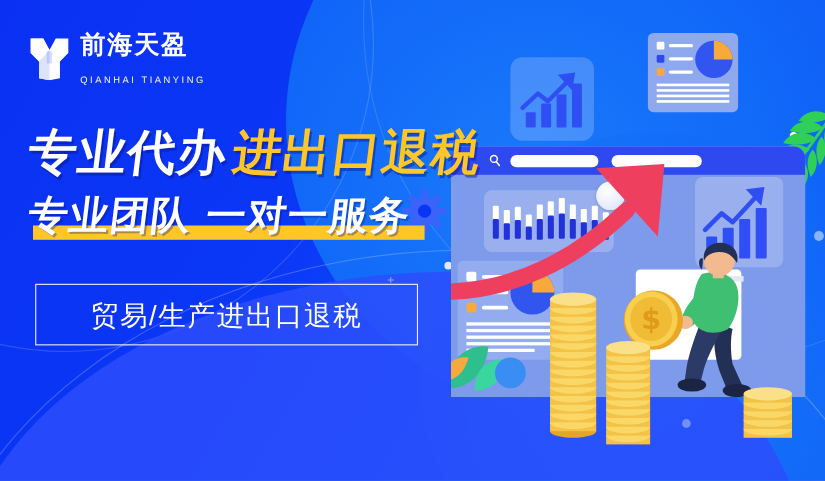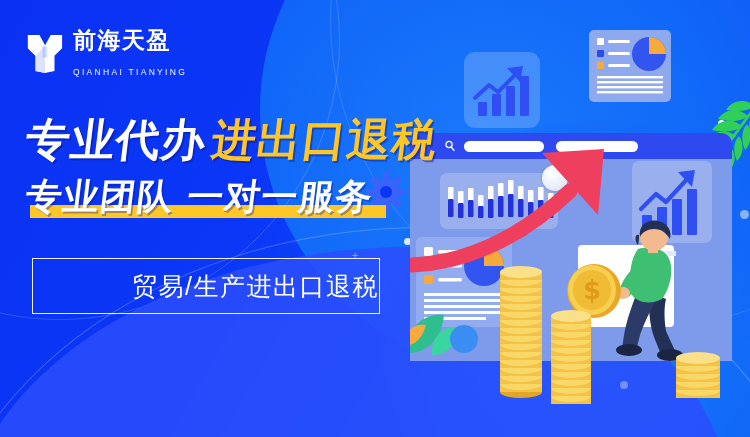--- a/index.html
+++ b/index.html
@@ -110,21 +110,21 @@
   .line2-bar{
     position:absolute; left:4px; top:26px; z-index:1;
     width:356px; height:13px; background:#ffc627;
   }
 
   
   .subbox{
     position:absolute; left:32px; top:258px; z-index:6;
     width:348px; height:56px;
     border:1.3px solid rgba(255,255,255,.92);
-    display:flex; align-items:center; justify-content:flex-end;
+    display:flex; align-items:center; justify-content:center;
   }
   .subbox-text{
     color:#fff; font-size:25px; font-weight:400; letter-spacing:1.5px;
     white-space:nowrap;
   }
 
   
   .illus{position:absolute; left:404px; top:0; width:346px; height:437px;}
 
   

